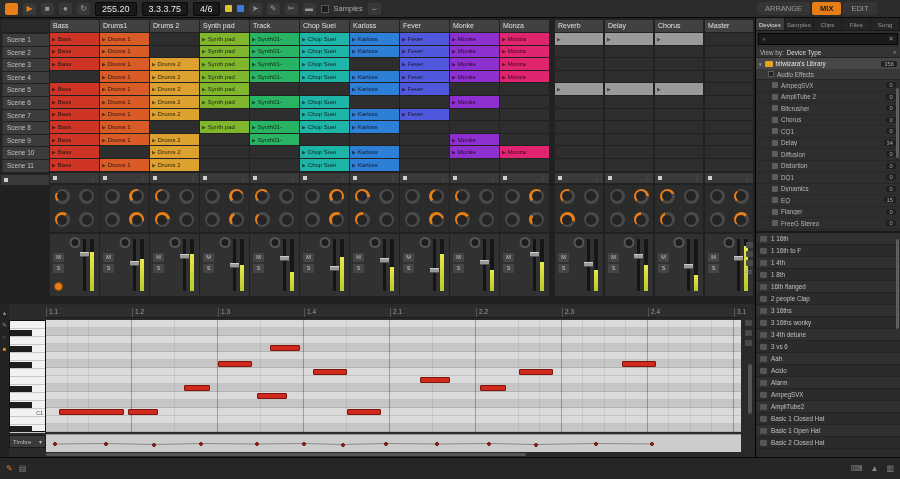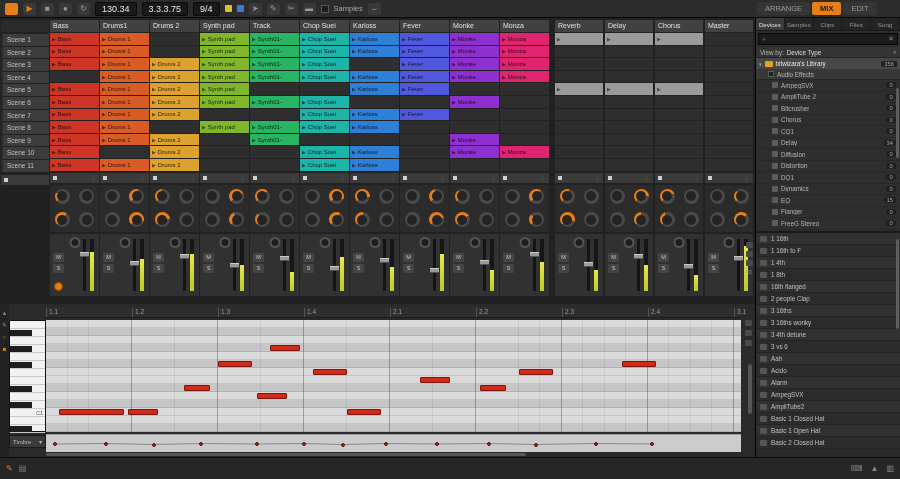--- a/index.html
+++ b/index.html
@@ -150,23 +150,23 @@
 <body>
 
 <div id="app">
 
   <div id="toolbar">
     <div class="tb-icon logo"></div>
     <span class="tb-glyph play">▶</span>
     <span class="tb-glyph">■</span>
     <span class="tb-glyph">●</span>
     <span class="tb-glyph">↻</span>
-    <span class="tb-display">130.34</span>
+    <span class="tb-display">255.20</span>
     <span class="tb-display">3.3.3.75</span>
-    <span class="tb-display">9/4</span>
+    <span class="tb-display">4/6</span>
     <span class="mini-marker yellow"></span>
     <span class="mini-marker blue"></span>
     <span class="tb-glyph">➤</span>
     <span class="tb-glyph">✎</span>
     <span class="tb-glyph">✂</span>
     <span class="tb-glyph">▬</span>
     <span class="tb-check"></span>
     <span class="tb-label">Samples</span>
     <span class="tb-glyph">⌣</span>
     <div id="views">

